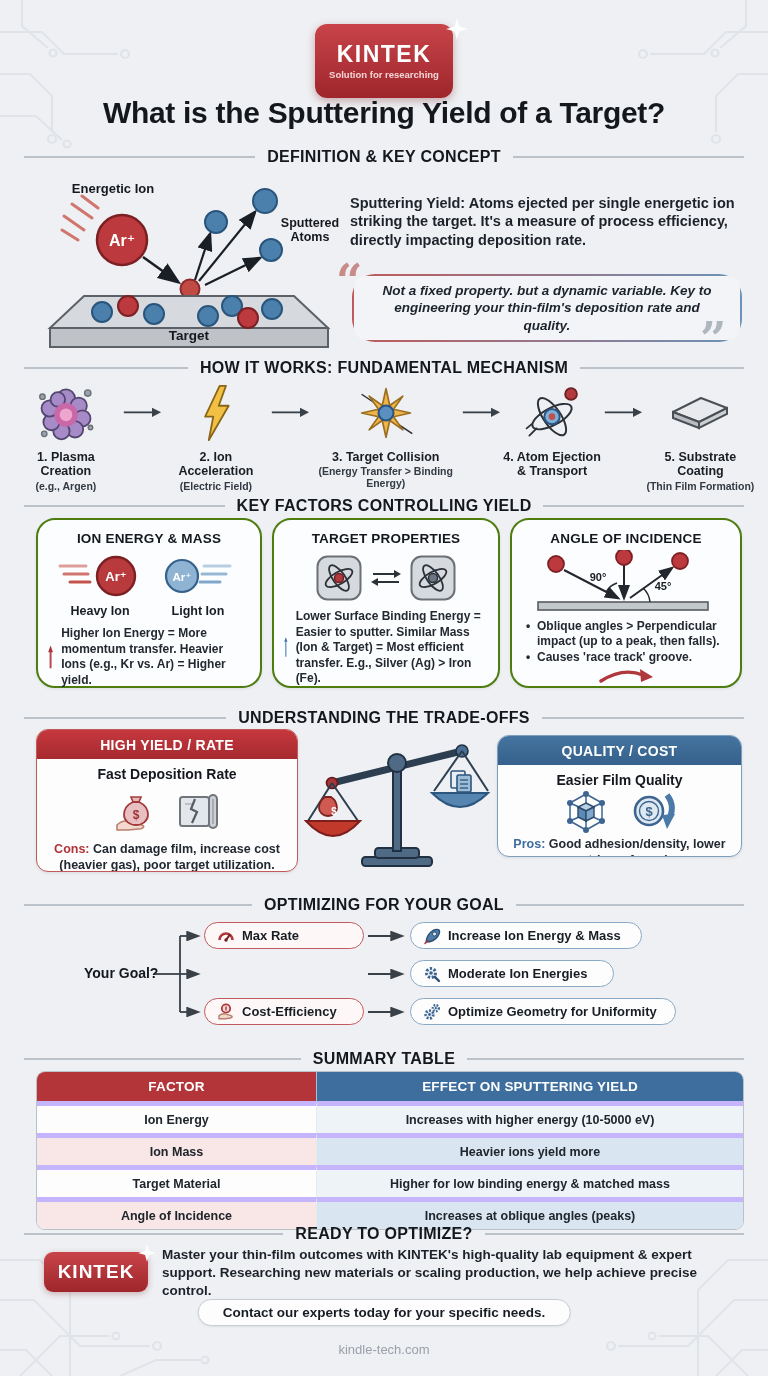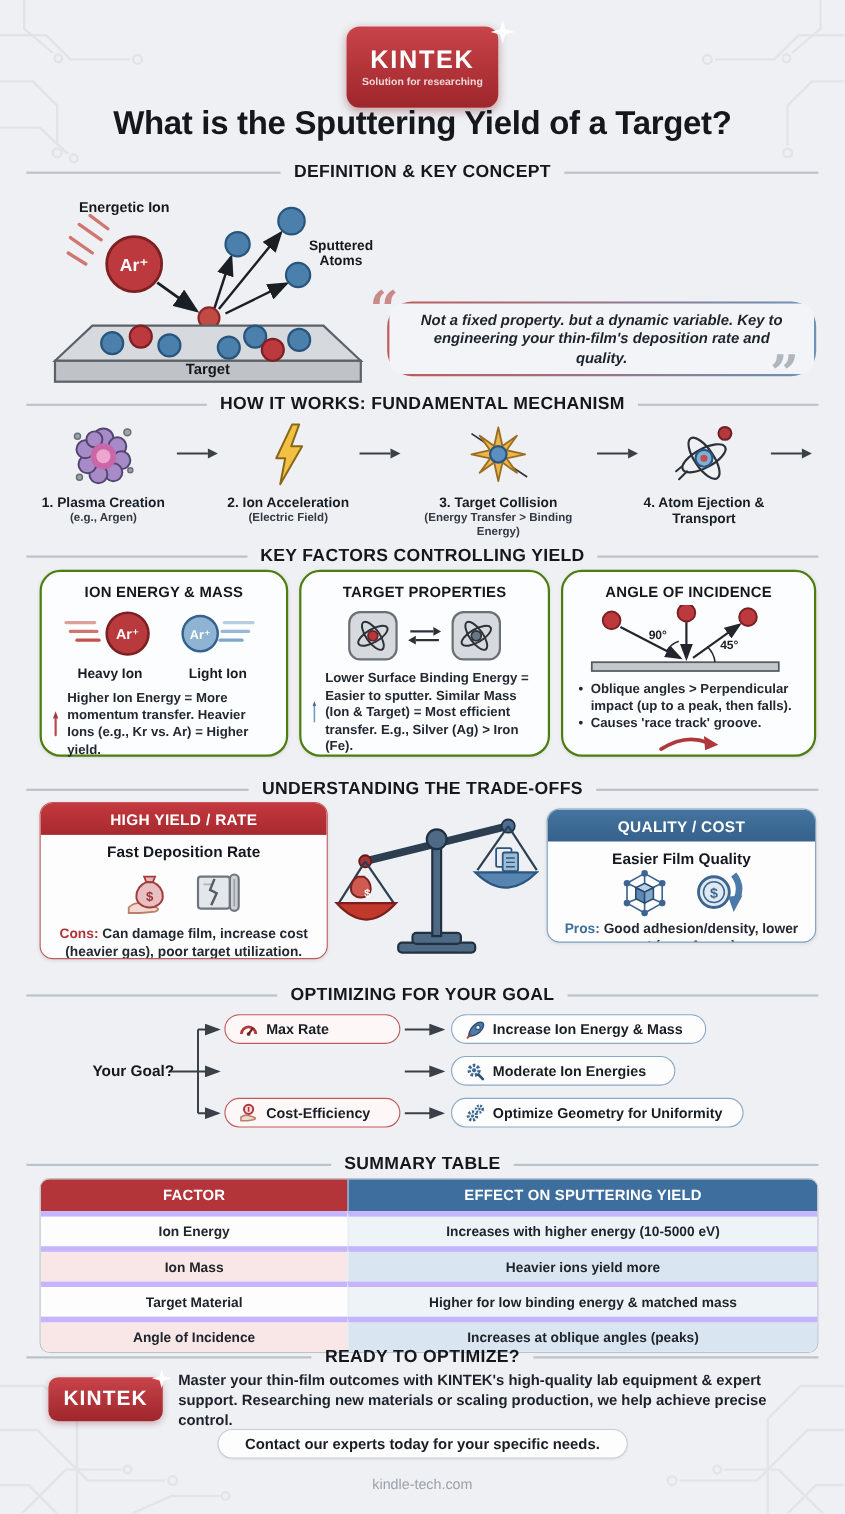--- a/index.html
+++ b/index.html
@@ -196,20 +196,23 @@
         <circle cx="210" cy="128" r="10" fill="#4b80ad" stroke="#29557c"></circle>
         <circle cx="226" cy="140" r="10" fill="#bc3a3d" stroke="#7d2024"></circle>
         <circle cx="250" cy="131" r="10" fill="#4b80ad" stroke="#29557c"></circle>
       </g>
     </svg>
     <div class="dlabel" style="left:36px;top:4px;width:110px;font-size:13px">Energetic Ion</div>
     <div class="dlabel" style="left:256px;top:38px;width:64px;font-size:12.5px">Sputtered Atoms</div>
     <div class="dlabel" style="left:127px;top:150px;width:80px;font-size:13.5px">Target</div>
   </div>
 
+  <div class="def-text">
+    <b>Sputtering Yield:</b><span> Atoms ejected per single energetic ion striking the target. It's a measure of process efficiency, directly impacting deposition rate.</span>
+  </div>
 
   <div class="quote-wrap">
     <div class="quote-inner">
       <div class="quote-text">Not a fixed property. but a dynamic variable. Key to engineering your thin-film's deposition rate and quality.</div>
     </div>
   </div>
   <div class="qmark open">“</div>
   <div class="qmark close">”</div>
 
   <div class="sec-head" style="top:359px">
@@ -294,20 +297,31 @@
         </g>
       </svg>
         </div>
       <div class="st">4. Atom Ejection &amp; Transport</div>
       <div class="ss"></div>
     </div>
     <svg class="sarrow" viewBox="0 0 44 14">
       <line x1="2" y1="7" x2="33" y2="7" stroke="#3a4047" stroke-width="2"></line>
         <polygon points="33,2 43,7 33,12" fill="#3a4047"></polygon>
     </svg>
+    <div class="step" style="width:134px">
+      <div class="ic">
+          <svg width="70" height="42" viewBox="0 0 70 42">
+        <polygon points="8,20 36,6 62,16 34,30" fill="#e8eaed" stroke="#4a4f55" stroke-width="2" stroke-linejoin="round"></polygon>
+        <polygon points="8,20 8,26 34,36 34,30" fill="#b9bdc2" stroke="#4a4f55" stroke-width="2"></polygon>
+        <polygon points="34,30 34,36 62,22 62,16" fill="#cdd1d6" stroke="#4a4f55" stroke-width="2"></polygon>
+      </svg>
+        </div>
+      <div class="st">5. Substrate Coating</div>
+      <div class="ss">(Thin Film Formation)</div>
+    </div>
   </div>
 
   <div class="sec-head" style="top:497px">
     <div class="ln"></div>
     <div class="tx">KEY FACTORS CONTROLLING YIELD</div>
     <div class="ln"></div>
   </div>
 
   <div class="fcard" style="left:36px;width:226px">
     <div class="ct">ION ENERGY &amp; MASS</div>

